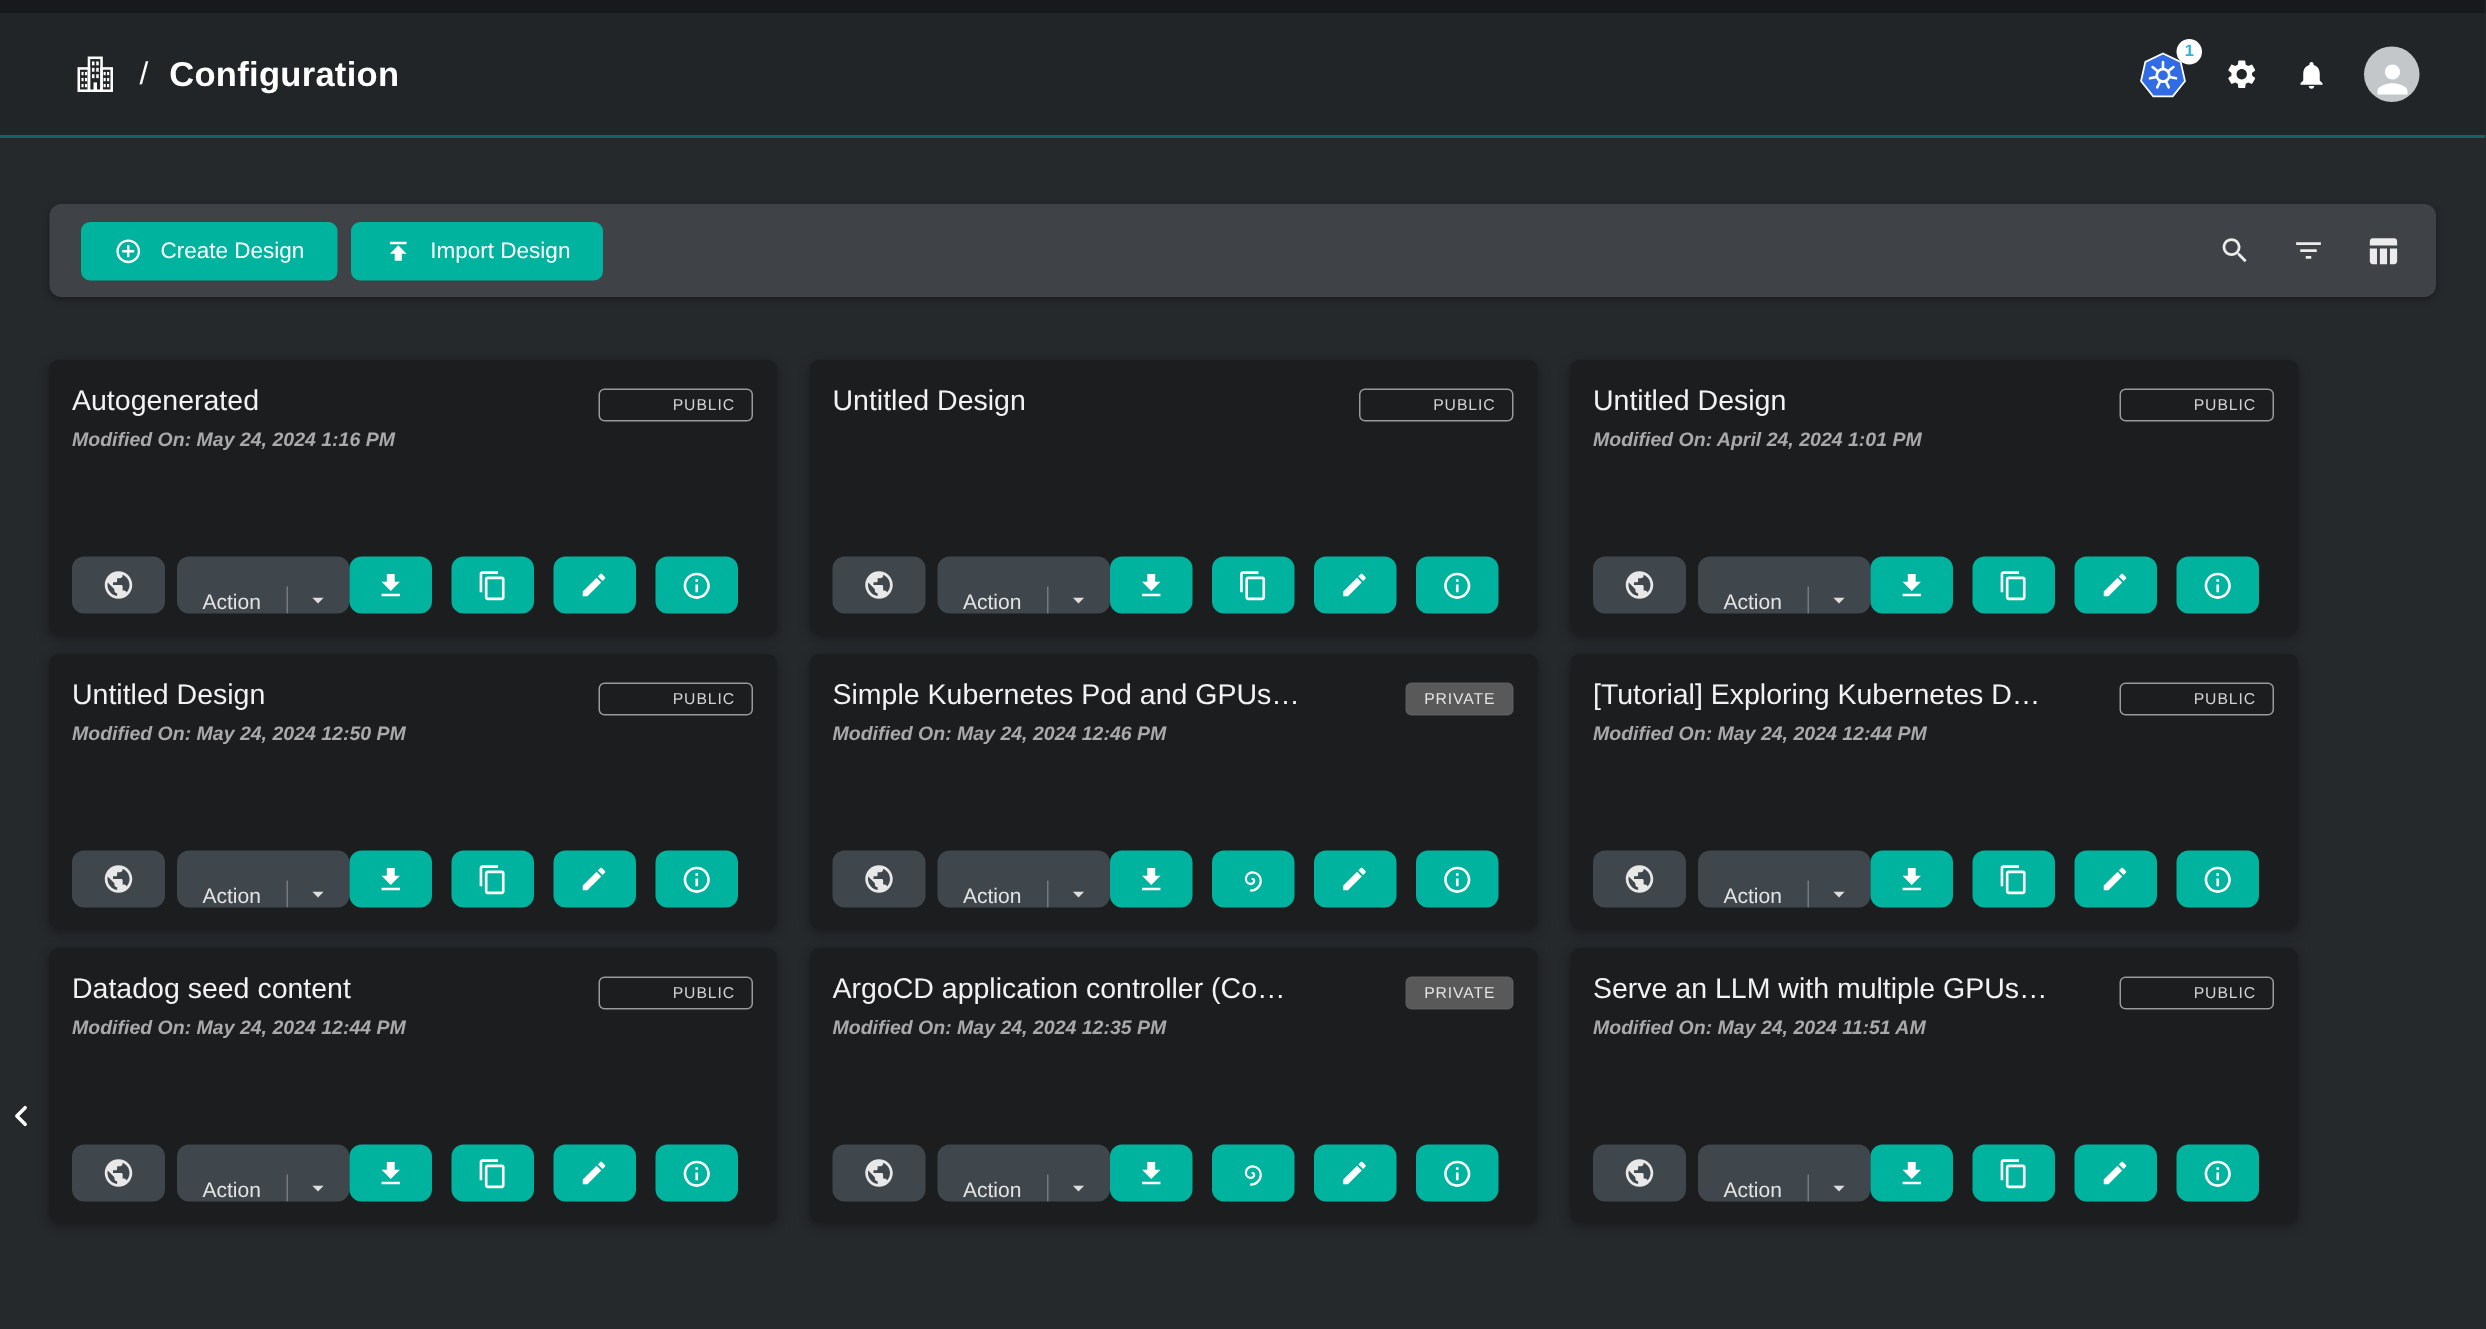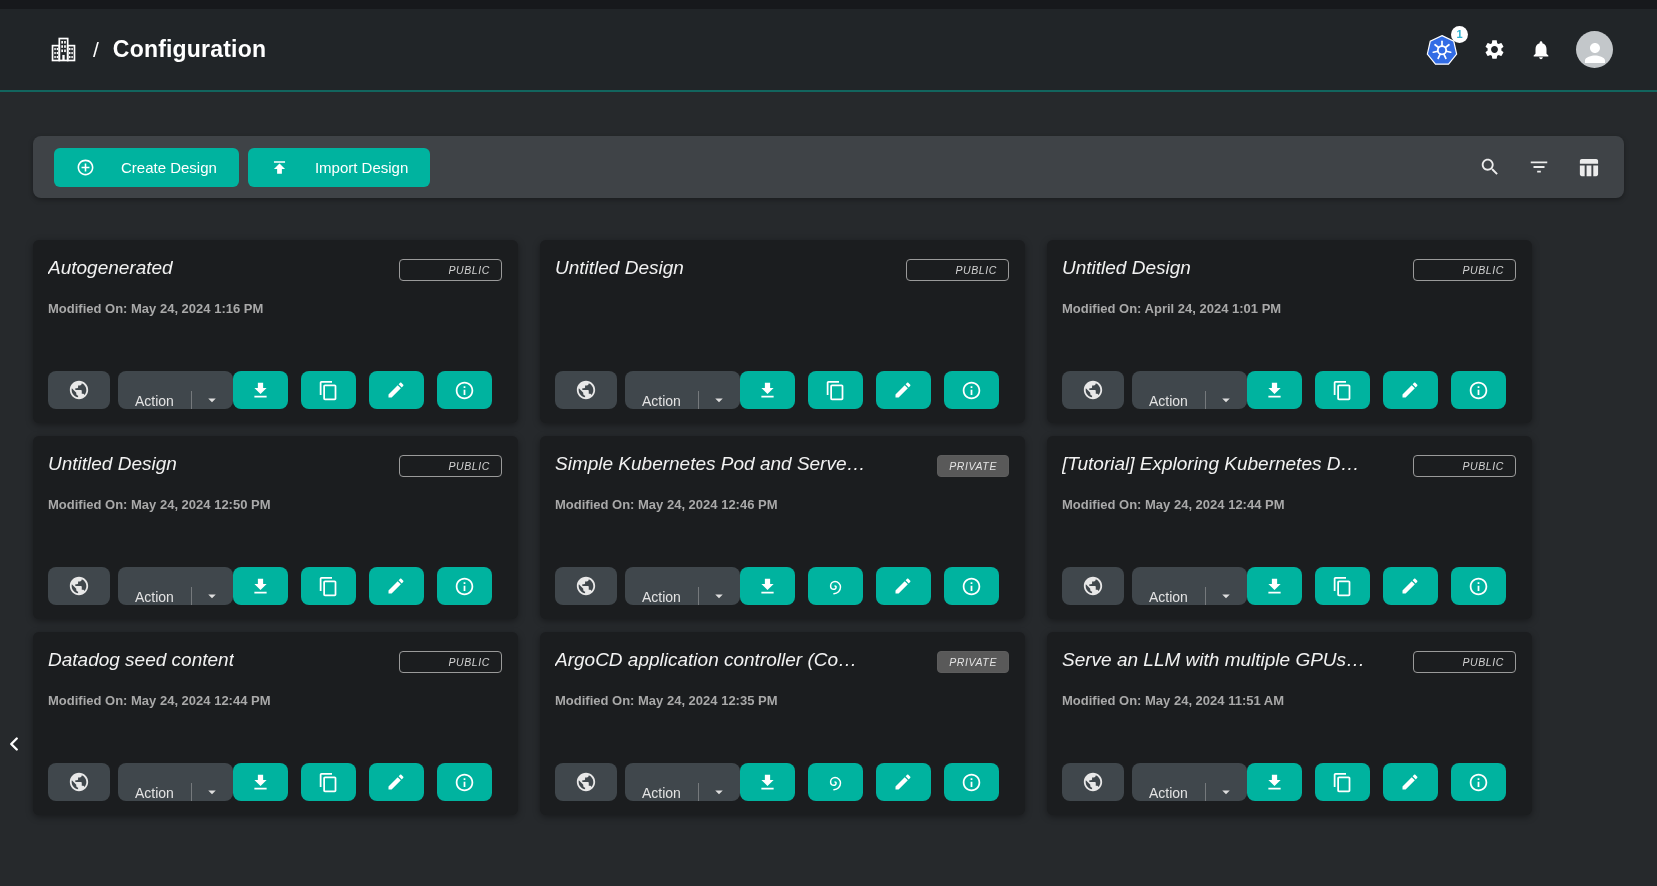--- a/index.html
+++ b/index.html
@@ -37,47 +37,47 @@
   }
 
   
   .toolbar {
     margin:44px 33px 0; height:62px; background:#3f4347; border-radius:8px;
     display:flex; align-items:center; padding:0 24px 0 12px;
     box-shadow:0 2px 5px rgba(0,0,0,.3);
   }
   .btn-accent {
     background:var(--accent); color:#fff; height:39px; border-radius:6px;
-    display:inline-flex; align-items:center; gap:26px; padding:0 22px;
+    display:inline-flex; align-items:center; gap:12px; padding:0 22px;
     font-size:15px; margin-left:9px;
   }
   .toolbar-right { margin-left:auto; display:flex; align-items:center; gap:27px; }
   .tool-icon-btn { display:flex; align-items:center; }
 
   
   .grid {
     margin:42px 0 0 33px; width:1499px;
     display:grid; grid-template-columns:repeat(3,485px); gap:13px 22px;
   }
   .card {
     position:relative; height:183px; background:#1b1d1f; border-radius:6px;
     padding:17px 16px 0 15px; box-shadow:0 2px 7px rgba(0,0,0,.38);
   }
-  .card-head { display:flex; justify-content:space-between; align-items:flex-start;font-style:italic; }
+  .card-head { display:flex; justify-content:space-between; align-items:flex-start; }
   .card-title {
     font-size:19px; font-weight:500; color:#f2f2f2;
     max-width:372px; white-space:nowrap; overflow:hidden;
   }
   .badge {
     font-size:10.5px; letter-spacing:.6px; border-radius:4px; padding:4px 11px;
     margin-top:2px; flex:none;
   }
   .badge--public { border:1px solid #9a9a9a; color:#d2d2d2; background:transparent;padding-left:48px; }
   .badge--private { border:1px solid #5d5d5d; color:#e3e3e3; background:#595959; }
-  .card-modified { margin-top:20px; font-size:13px; font-weight:600; color:#a9a9a9; }
+  .card-modified { margin-top:4px; font-size:13px; font-style:italic; font-weight:600; color:#a9a9a9; }
 
   .card-actions { position:absolute; left:15px; bottom:14px; display:flex; align-items:center; }
   .btn.ghost, .action-split { background:#40474c; border-radius:8px; height:38px; }
   .btn.globe { width:62px; margin-right:8px; display:flex; align-items:center; justify-content:center; }
   .action-split { display:flex; align-items:flex-end; margin-right:0; overflow:hidden; }
   .action-main { color:#e3e3e3; font-size:14px; padding:0 17px; display:flex; align-items:center; }
   .action-caret { width:42px; border-left:1px solid #75797c; display:flex; align-items:center; justify-content:center; }
   .btn.teal {
     width:55px; height:38px; border-radius:8px; background:var(--accent);
     display:flex; align-items:center; justify-content:center; margin-right:13px;
@@ -436,21 +436,21 @@
         <span class="ic">
           <svg width="21" height="21" viewBox="0 0 24 24" fill="#fff">
               <path d="M11 7h2v2h-2zm0 4h2v6h-2zm1-9C6.48 2 2 6.48 2 12s4.48 10 10 10 10-4.48 10-10S17.52 2 12 2zm0 18c-4.41 0-8-3.59-8-8s3.59-8 8-8 8 3.59 8 8-3.59 8-8 8z"></path>
             </svg>
         </span>
       </button>
     </div>
   </article>
     <article class="card">
     <div class="card-head">
-      <h3 class="card-title">Simple Kubernetes Pod and Serve…</h3>
+      <h3 class="card-title">Simple Kubernetes Pod and GPUs…</h3>
       <span class="badge badge--private">PRIVATE</span>
     </div>
     <p class="card-modified">Modified On: May 24, 2024 12:46 PM</p>
     <div class="card-actions">
       <button class="btn ghost globe">
         <span class="ic">
           <svg width="22" height="22" viewBox="0 0 24 24" fill="#e8e8e8">
               <path d="M12 2C6.48 2 2 6.48 2 12s4.48 10 10 10 10-4.48 10-10S17.52 2 12 2zM11 19.93c-3.95-.49-7-3.85-7-7.93 0-.62.08-1.21.21-1.79L9 15v1c0 1.1.9 2 2 2v1.93zm6.9-2.54c-.26-.81-1-1.39-1.9-1.39h-1v-3c0-.55-.45-1-1-1H8v-2h2c.55 0 1-.45 1-1V7h2c1.1 0 2-.9 2-2v-.41c2.93 1.19 5 4.06 5 7.41 0 2.08-.8 3.97-2.1 5.39z"></path>
             </svg>
         </span>

